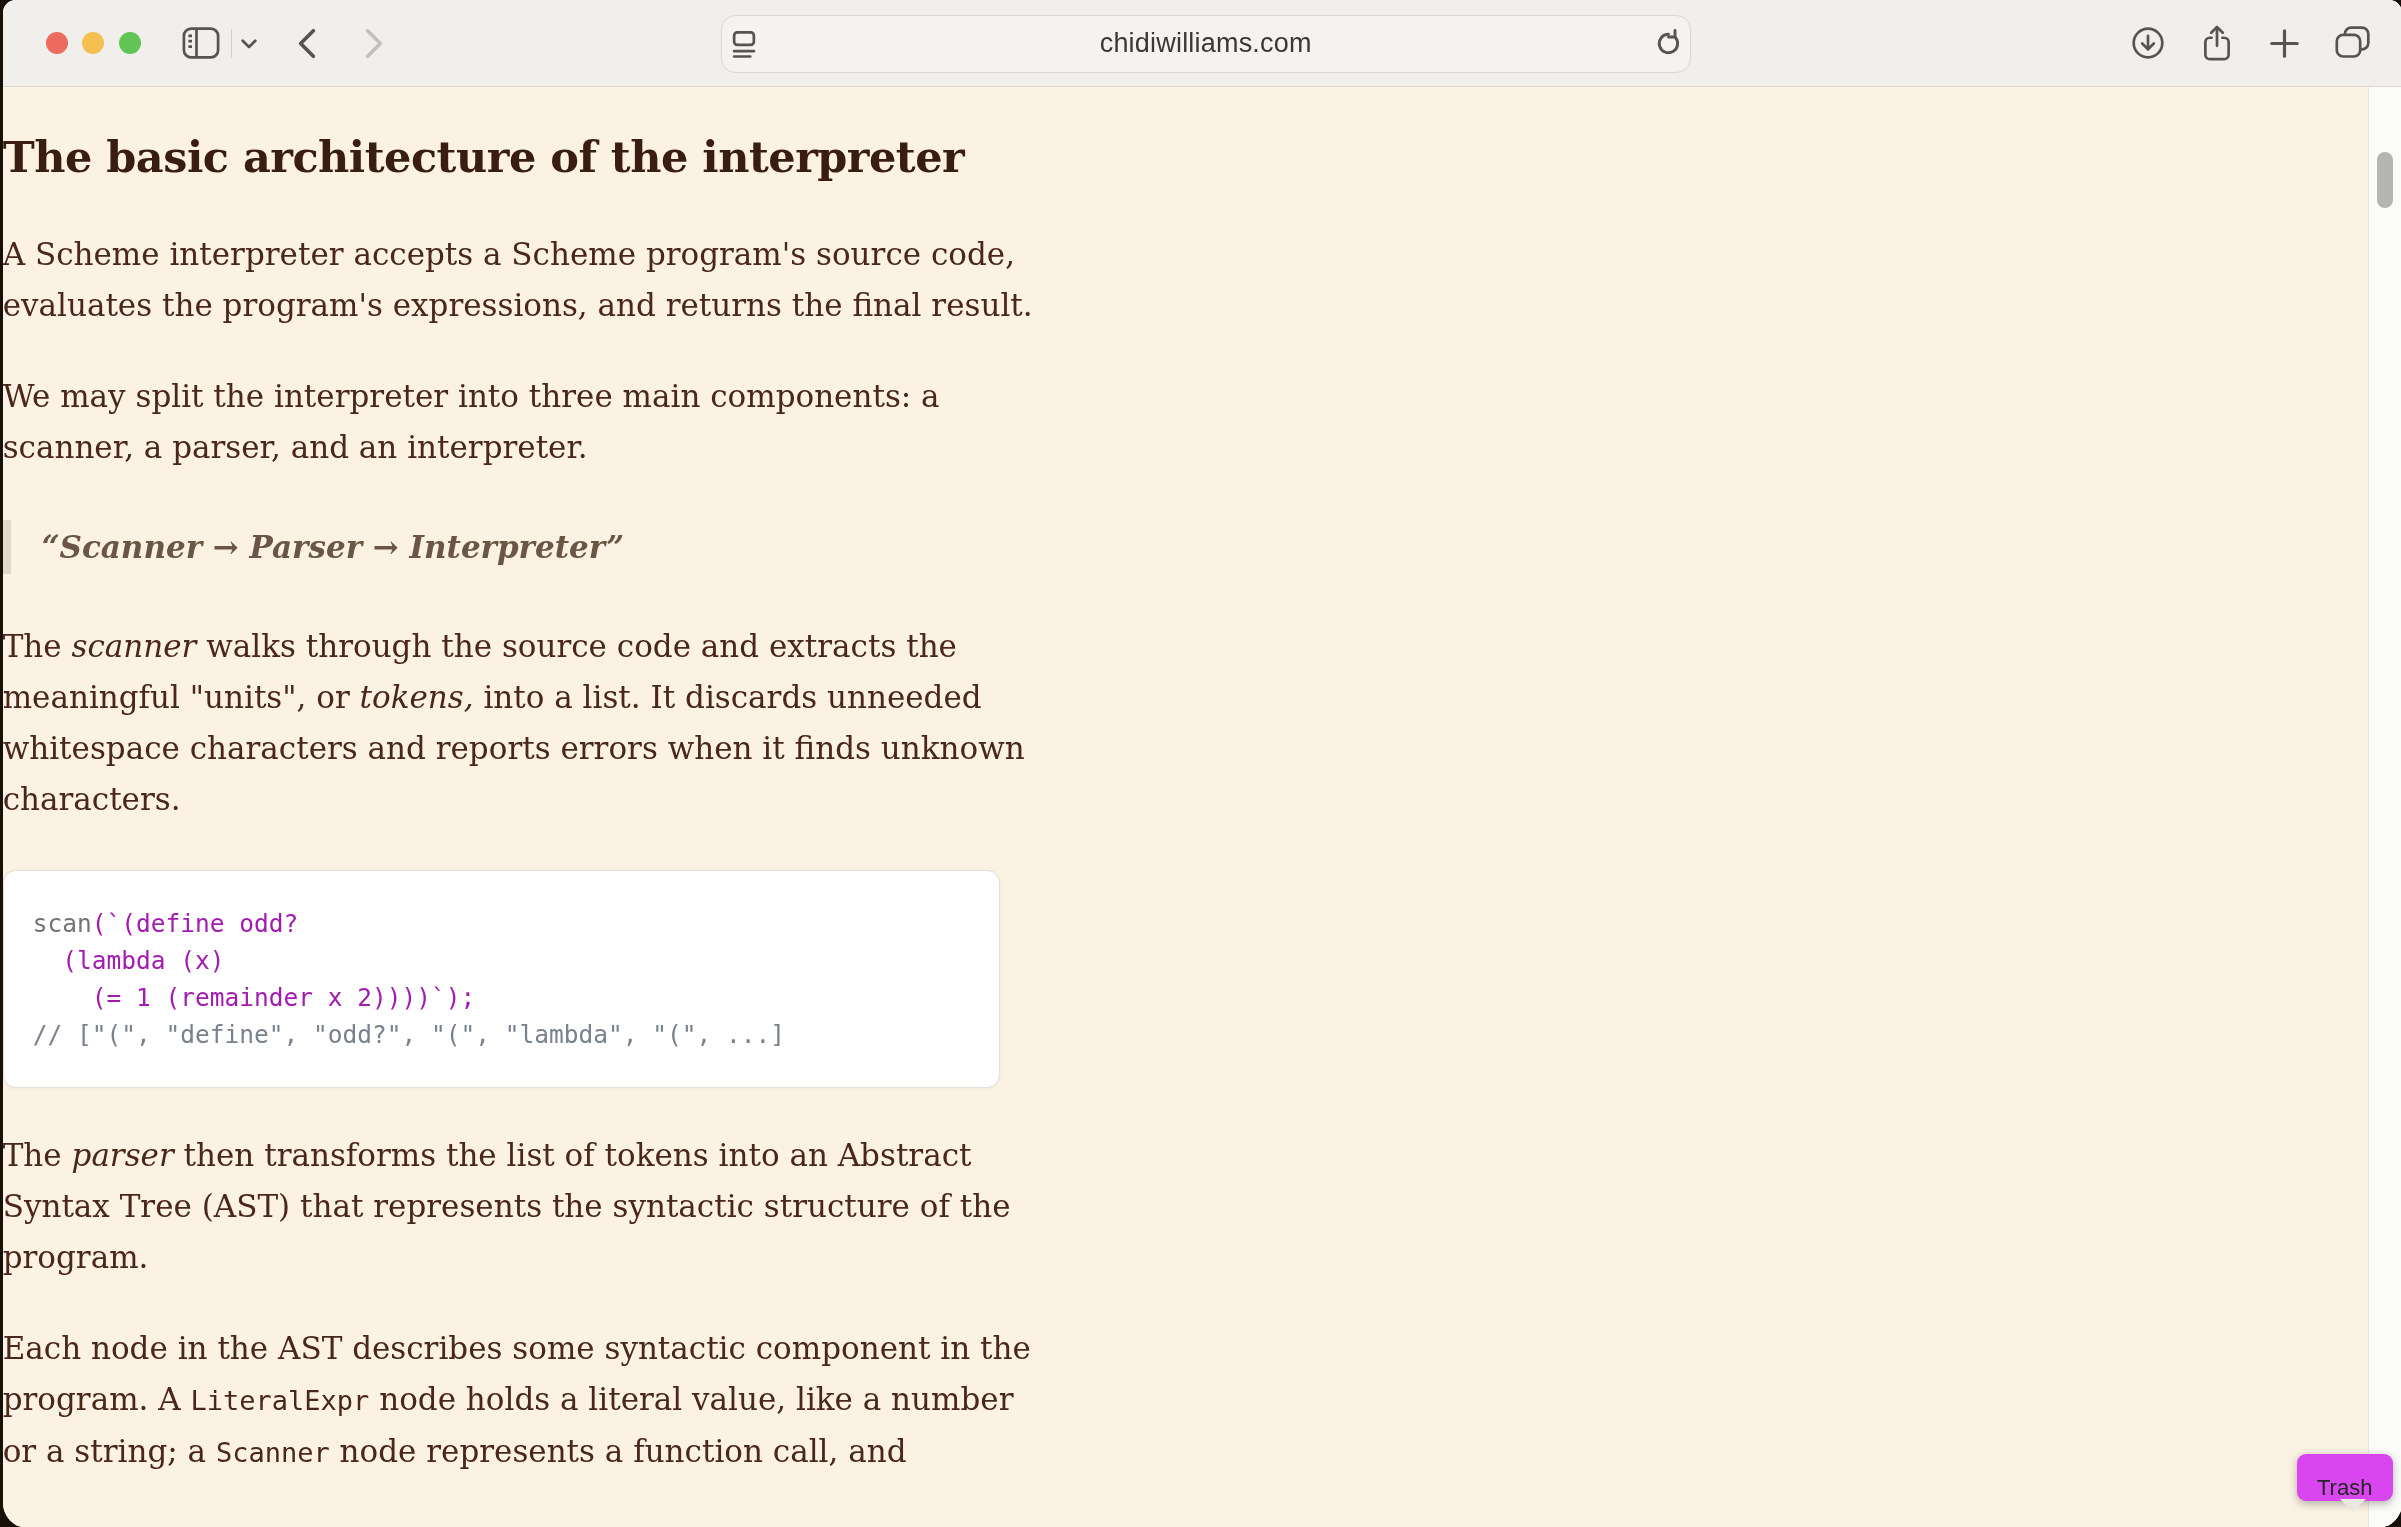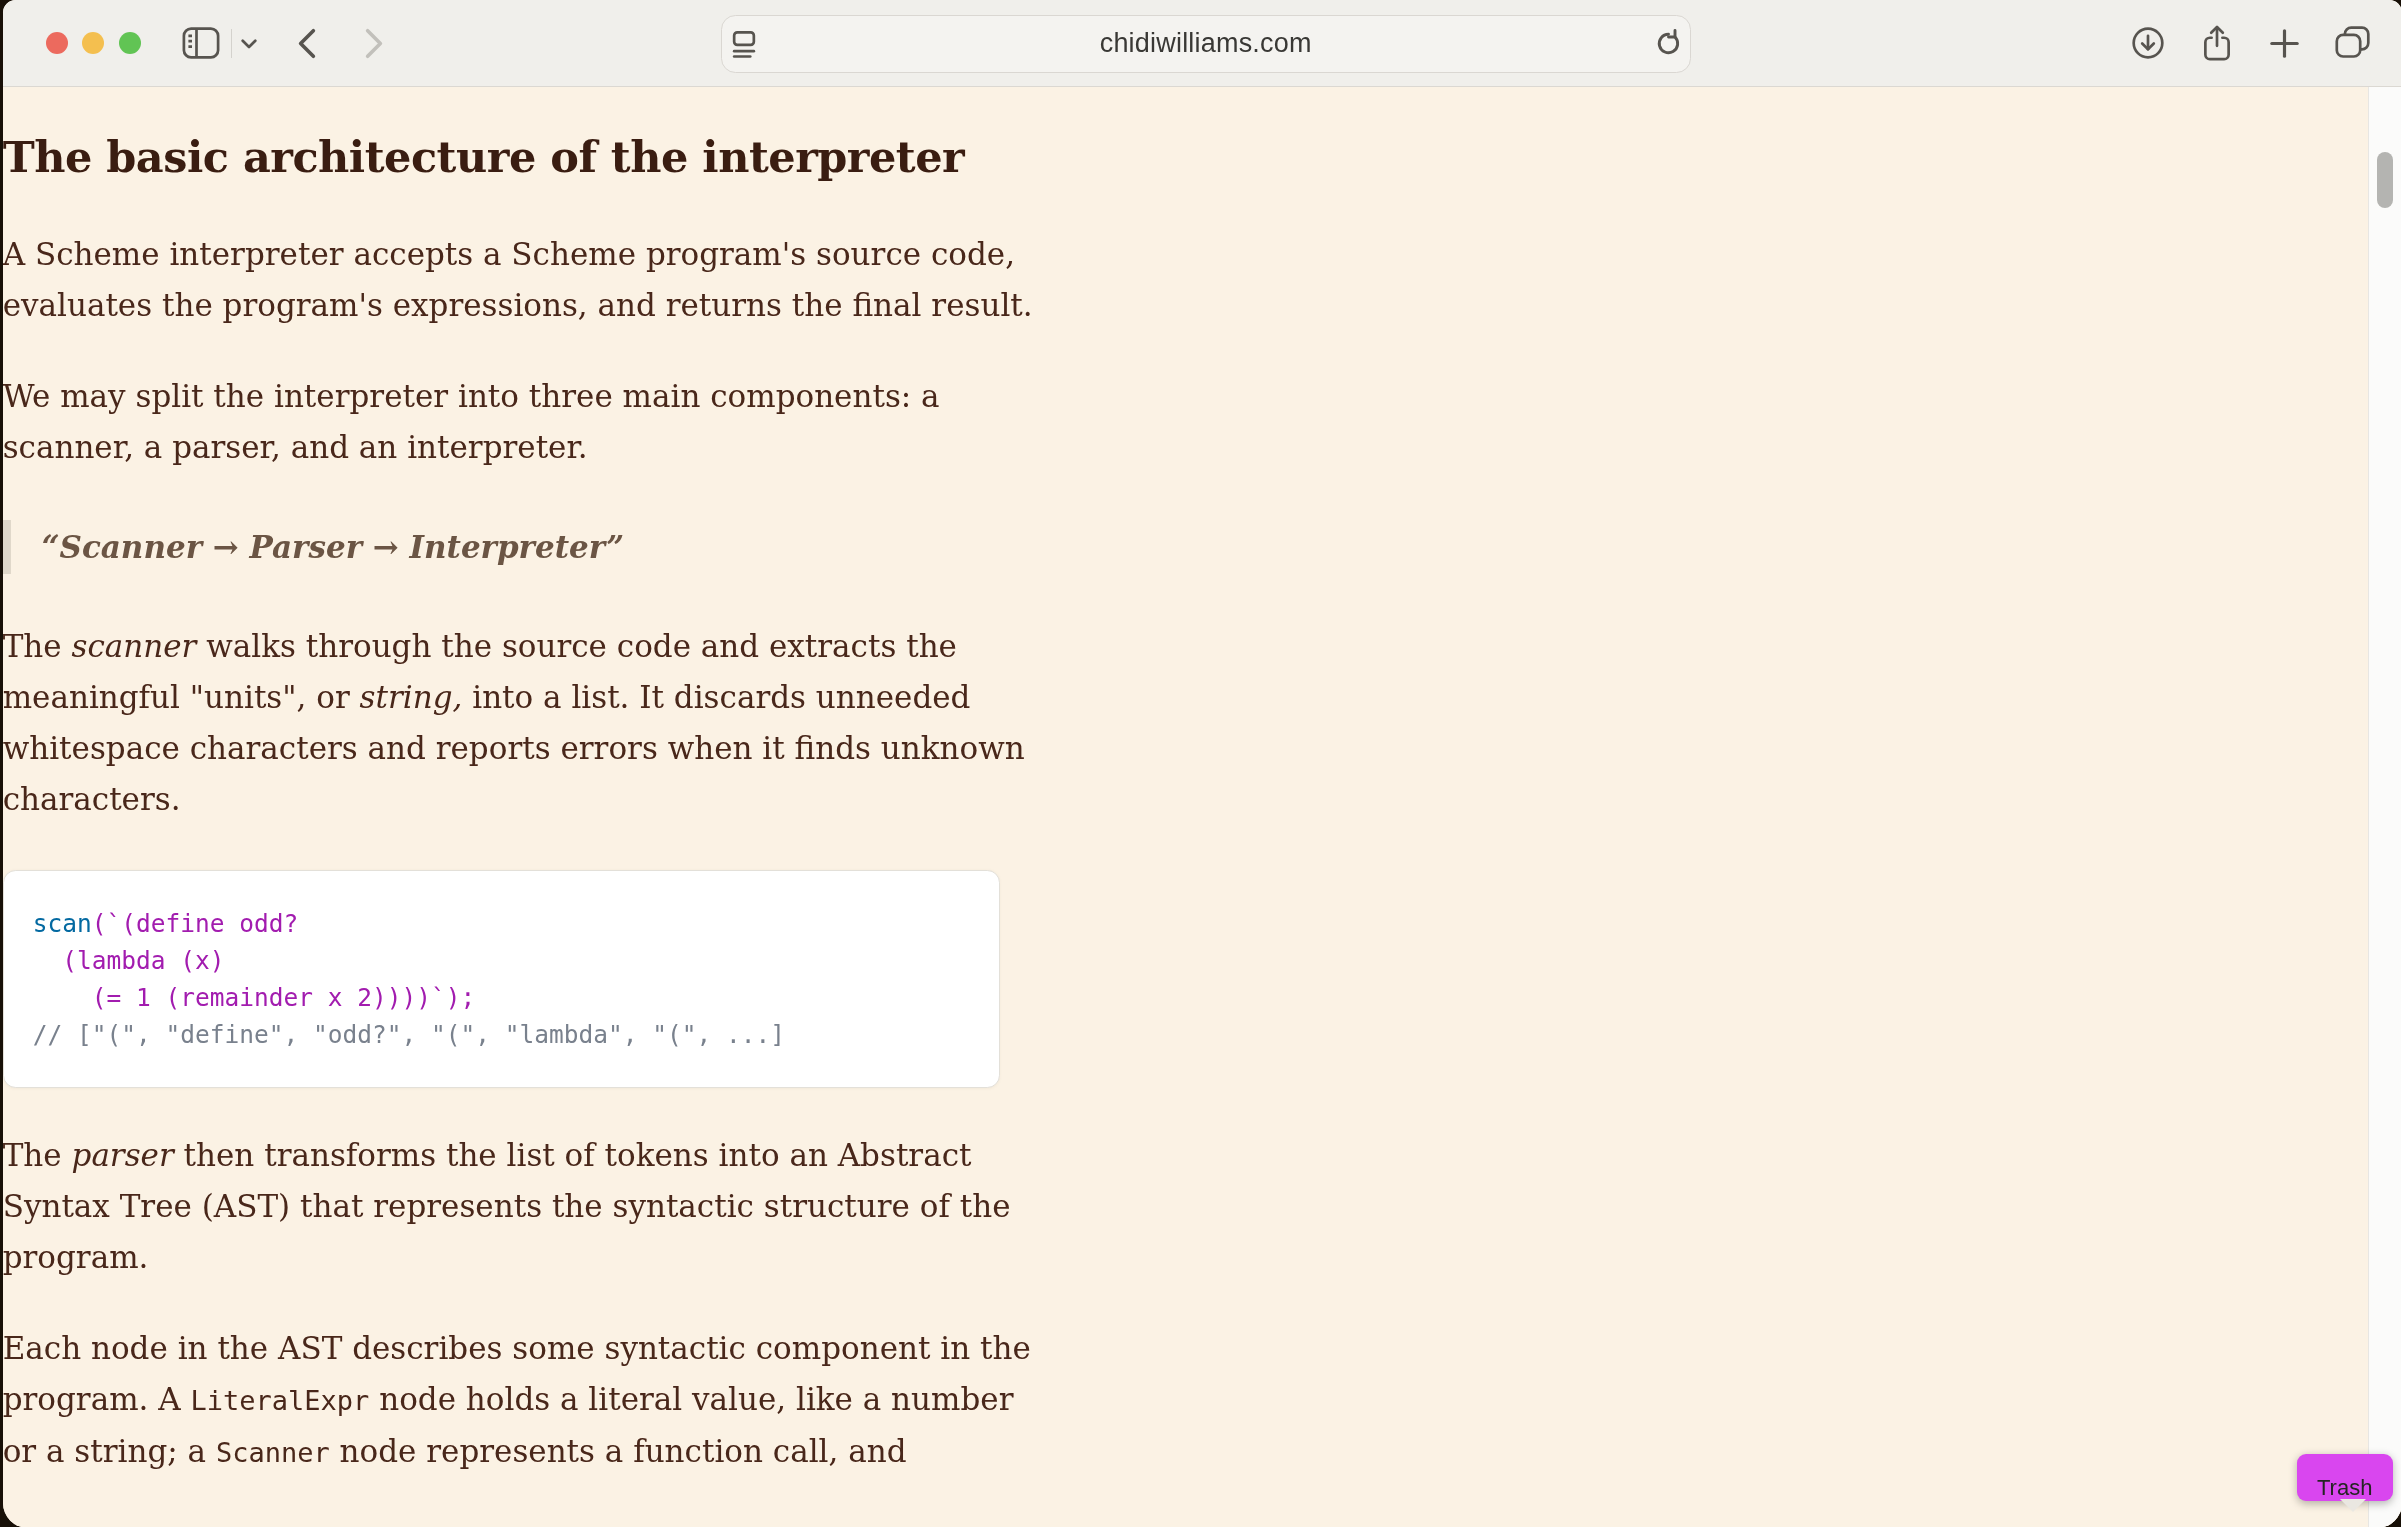--- a/index.html
+++ b/index.html
@@ -66,21 +66,21 @@
     font-size:31px; line-height:54px; font-style:italic; font-weight:700; color:#6b5544;
   }
 
   .code-block {
     margin-top:45px; width:997px; background:#ffffff;
     border:0.9px solid #e3e0d9; border-radius:12.7px; padding:34px 29px;
     font-family:"DejaVu Sans Mono", monospace; font-size:24.5px; line-height:37px;
     box-shadow:0 0.9px 2.7px rgba(120,100,70,0.06);
   }
   .code-line { white-space:pre; }
-  .tk-fn { color:#0369a1; }
+  .tk-fn { color:#737373; }
   .tk-p  { color:#a21caf; }
   .tk-cm { color:#79818d; }
 
   .para.after-code { margin-top:42px; }
 
   
   .tooltip {
     position:absolute; left:2294px; top:1367px; width:96px; height:47px; z-index:3;
     background:#d946ef; border-radius:9px; box-shadow:0 2.7px 8.2px rgba(0,0,0,.28);
     display:flex; align-items:flex-end; justify-content:center;
@@ -202,21 +202,21 @@
 
     <div class="article">
       <h1 class="page-title">The basic architecture of the interpreter</h1>
 
       <p class="para first"><span>A Scheme interpreter accepts a Scheme program's source code, evaluates the program's expressions, and returns the final result.</span></p>
 
       <p class="para"><span>We may split the interpreter into three main components: a scanner, a parser, and an interpreter.</span></p>
 
       <blockquote class="quote">“Scanner → Parser → Interpreter”</blockquote>
 
-      <p class="para" style="margin-top:47px;"><span>The </span><span class="s-i">scanner</span><span> walks through the source code and extracts the meaningful "units", or </span><span class="s-i">string,</span><span> into a list. It discards unneeded whitespace characters and reports errors when it finds unknown characters.</span></p>
+      <p class="para" style="margin-top:47px;"><span>The </span><span class="s-i">scanner</span><span> walks through the source code and extracts the meaningful "units", or </span><span class="s-i">tokens,</span><span> into a list. It discards unneeded whitespace characters and reports errors when it finds unknown characters.</span></p>
 
       <div class="code-block">
           <div class="code-line"><span class="tk-fn">scan</span><span class="tk-p">(`(define odd?</span></div>
           <div class="code-line"><span class="tk-p">  (lambda (x)</span></div>
           <div class="code-line"><span class="tk-p">    (= 1 (remainder x 2))))`);</span></div>
           <div class="code-line"><span class="tk-cm">// ["(", "define", "odd?", "(", "lambda", "(", ...]</span></div>
         </div>
 
       <p class="para after-code"><span>The </span><span class="s-i">parser</span><span> then transforms the list of tokens into an Abstract Syntax Tree (AST) that represents the syntactic structure of the program.</span></p>
 

